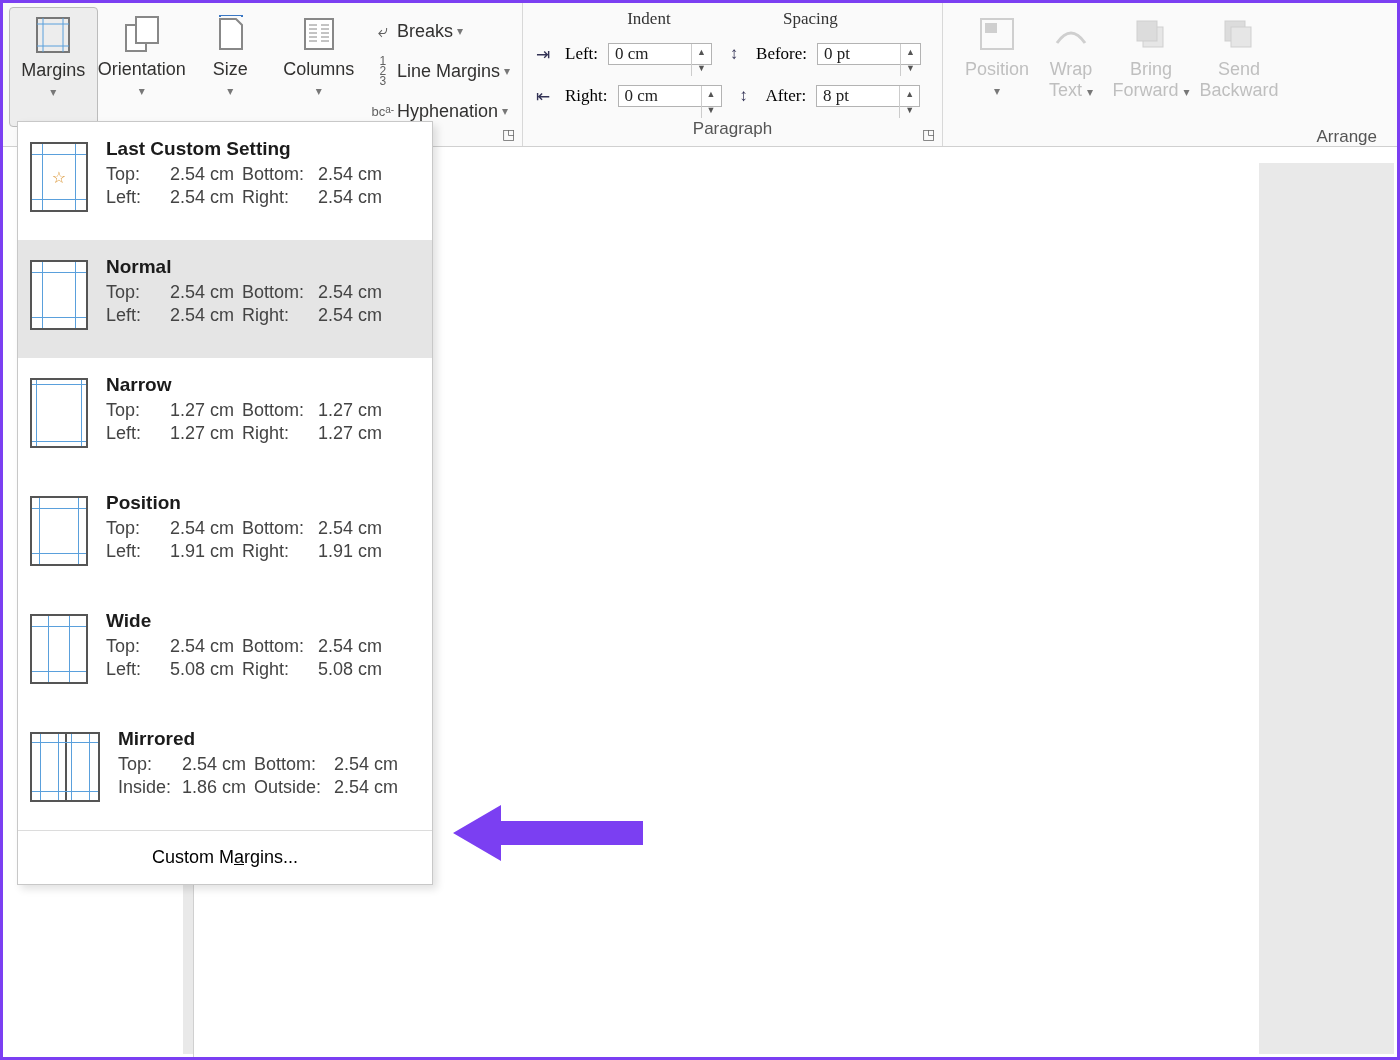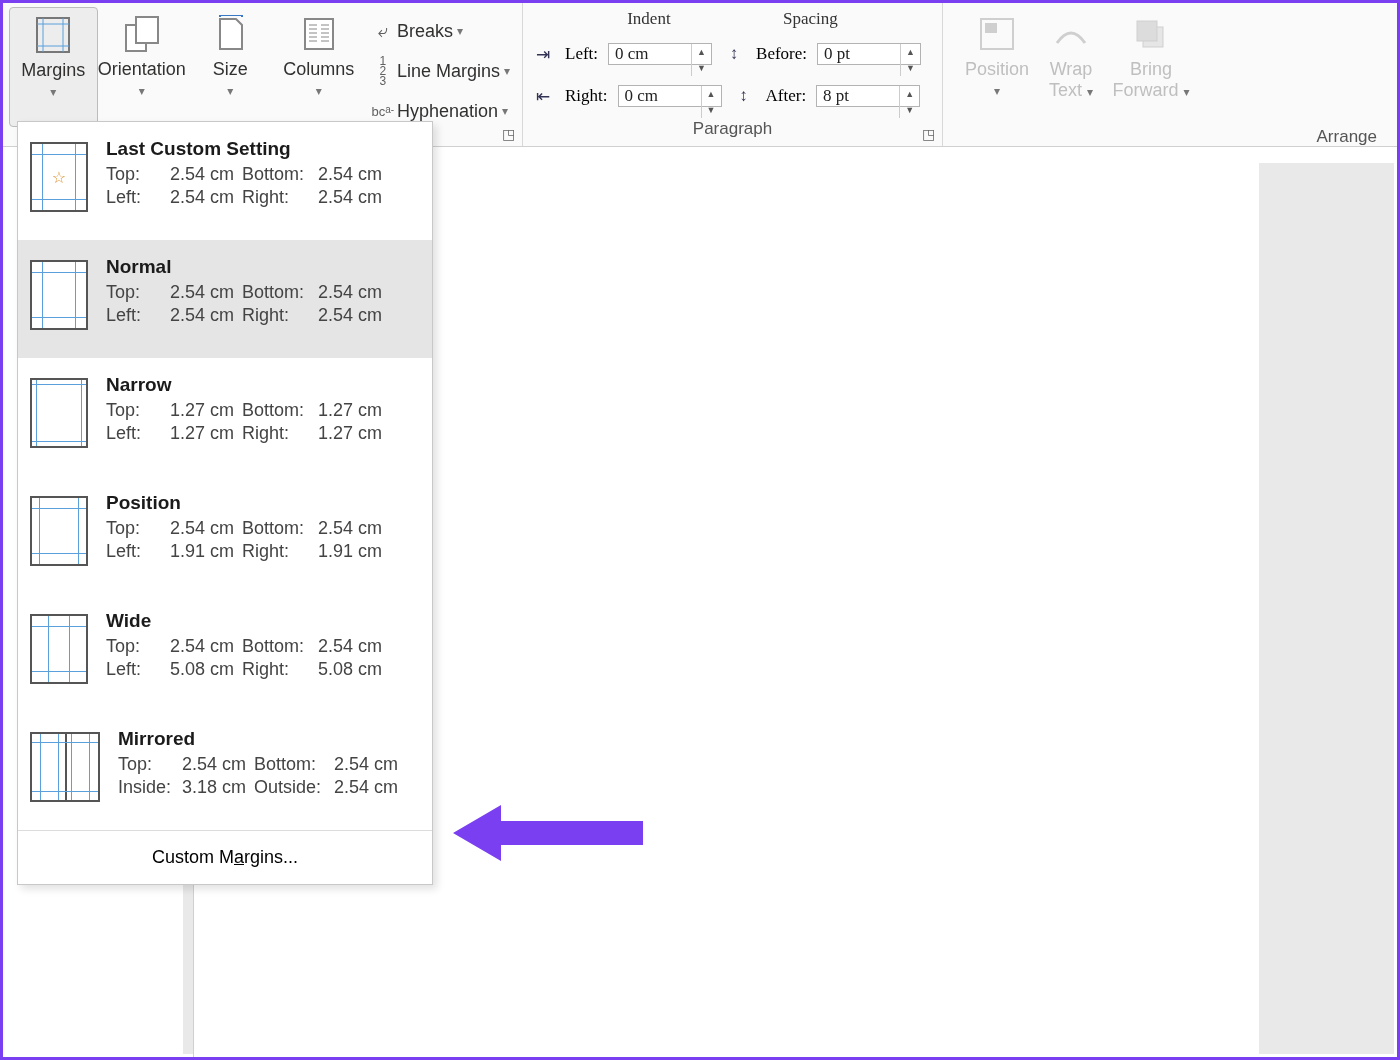--- a/index.html
+++ b/index.html
@@ -331,20 +331,30 @@
       <div class="big-btn disabled" style="width:90px;">
         <div class="icon">
           <svg width="36" height="34">
               <rect x="10" y="10" width="20" height="20" fill="#e6e6e6" stroke="#cfcfcf"></rect>
               <rect x="4" y="4" width="20" height="20" fill="#dcdcdc" stroke="#cfcfcf"></rect>
             </svg>
         </div>
         <span>Bring</span>
         <span><span>Forward</span> <span class="chev">▾</span></span>
       </div>
+      <div class="big-btn disabled" style="width:86px;">
+        <div class="icon">
+          <svg width="36" height="34">
+              <rect x="4" y="4" width="20" height="20" fill="#dcdcdc" stroke="#cfcfcf"></rect>
+              <rect x="10" y="10" width="20" height="20" fill="#e6e6e6" stroke="#cfcfcf"></rect>
+            </svg>
+        </div>
+        <span>Send</span>
+        <span>Backward</span>
+      </div>
     </div>
     <div class="ribbon-group-caption" style="text-align:right; padding-right:20px;">Arrange</div>
   </div>
 </div>
 
 <div class="page-area">
   <div class="sheet"></div>
 </div>
 
 <div class="dropdown">
@@ -471,21 +481,21 @@
         <div class="h" style="bottom:8px;"></div>
     </div>
     <div class="margin-text">
       <div class="margin-title">Mirrored</div>
       <div class="margin-grid" style="grid-template-columns:64px 72px 80px 72px;">
         <span>Top:</span>
         <span>2.54 cm</span>
         <span>Bottom:</span>
         <span>2.54 cm</span>
         <span>Inside:</span>
-        <span>3.18 cm</span>
+        <span>1.86 cm</span>
         <span>Outside:</span>
         <span>2.54 cm</span>
       </div>
     </div>
   </div>
 
   <div class="dropdown-footer">
     <span>Custom M</span><span class="underline">a</span><span>rgins...</span>
   </div>
 </div>

